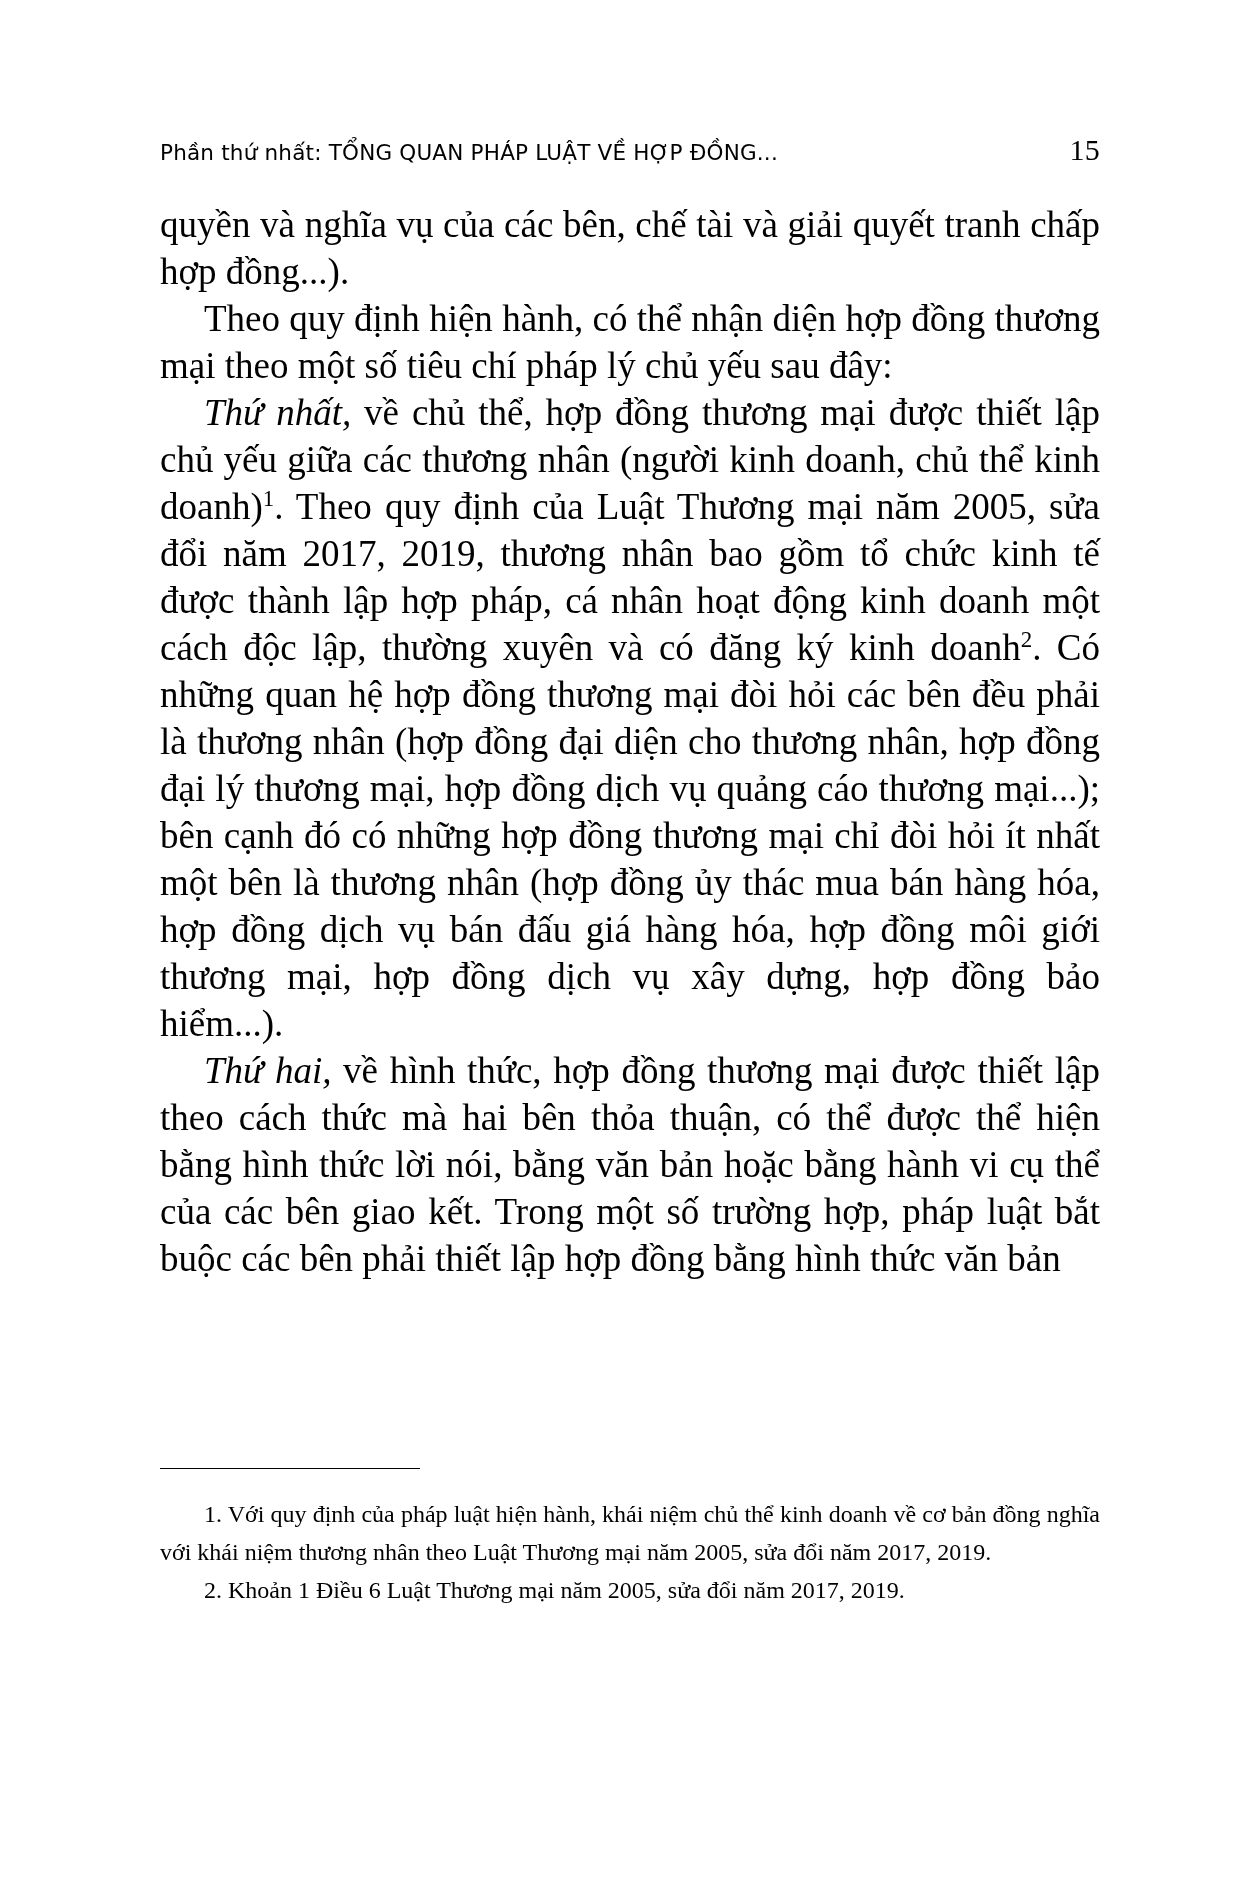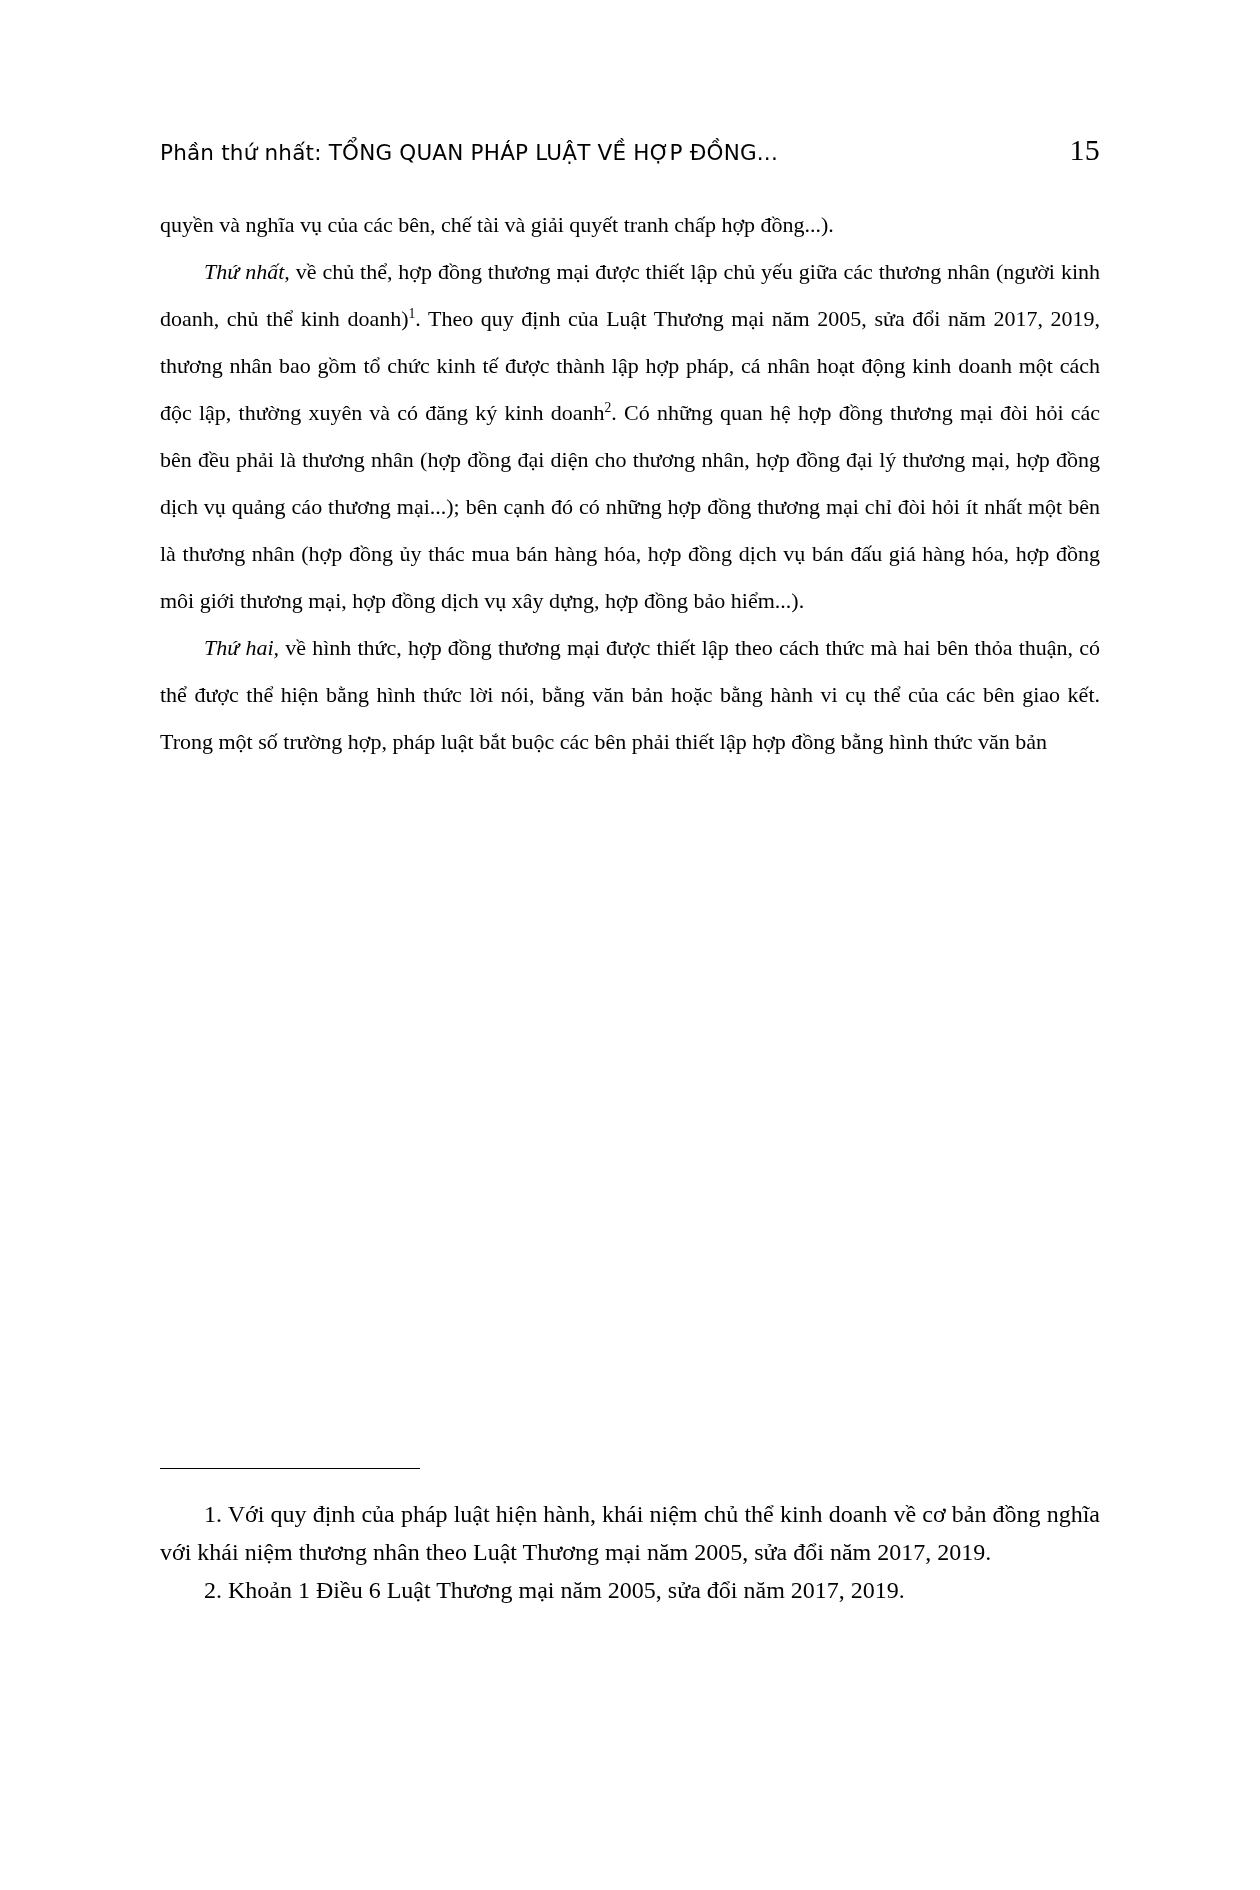--- a/index.html
+++ b/index.html
@@ -47,21 +47,21 @@
   .header-page {
     font-family: "Liberation Serif", serif;
     font-size: 30px;
     font-weight: 400;
     margin-left: 24px;
   }
 
   
   .body-text {
     margin-top: 34px;
-    font-size: 22px;
+    font-size: 37px;
     line-height: 47px;
     text-align: justify;
     text-justify: inter-word;
   }
   .body-text p {
     margin: 0;
   }
   .body-text p.indent {
     text-indent: 44px;
   }
@@ -106,20 +106,21 @@
 
     <div class="header-row">
       <span class="header-title">Phần thứ nhất: TỔNG QUAN PHÁP LUẬT VỀ HỢP ĐỒNG...</span>
       <span class="header-page">15</span>
     </div>
 
     <div class="body-text">
 
       <p>quyền và nghĩa vụ của các bên, chế tài và giải quyết tranh chấp hợp đồng...).</p>
 
+      <p class="indent">Theo quy định hiện hành, có thể nhận diện hợp đồng thương mại theo một số tiêu chí pháp lý chủ yếu sau đây:</p>
 
       <p class="indent"><span class="it">Thứ nhất,</span><span> về chủ thể, hợp đồng thương mại được thiết lập chủ yếu giữa các thương nhân (người kinh doanh, chủ thể kinh doanh)</span><sup>1</sup><span>. Theo quy định của Luật Thương mại năm 2005, sửa đổi năm 2017, 2019, thương nhân bao gồm tổ chức kinh tế được thành lập hợp pháp, cá nhân hoạt động kinh doanh một cách độc lập, thường xuyên và có đăng ký kinh doanh</span><sup>2</sup><span>. Có những quan hệ hợp đồng thương mại đòi hỏi các bên đều phải là thương nhân (hợp đồng đại diện cho thương nhân, hợp đồng đại lý thương mại, hợp đồng dịch vụ quảng cáo thương mại...); bên cạnh đó có những hợp đồng thương mại chỉ đòi hỏi ít nhất một bên là thương nhân (hợp đồng ủy thác mua bán hàng hóa, hợp đồng dịch vụ bán đấu giá hàng hóa, hợp đồng môi giới thương mại, hợp đồng dịch vụ xây dựng, hợp đồng bảo hiểm...).</span></p>
 
       <p class="indent"><span class="it">Thứ hai,</span><span> về hình thức, hợp đồng thương mại được thiết lập theo cách thức mà hai bên thỏa thuận, có thể được thể hiện bằng hình thức lời nói, bằng văn bản hoặc bằng hành vi cụ thể của các bên giao kết. Trong một số trường hợp, pháp luật bắt buộc các bên phải thiết lập hợp đồng bằng hình thức văn bản</span></p>
 
     </div>
   </div>
 
   <div class="footnote-area">
     <div class="footnote-rule"></div>

